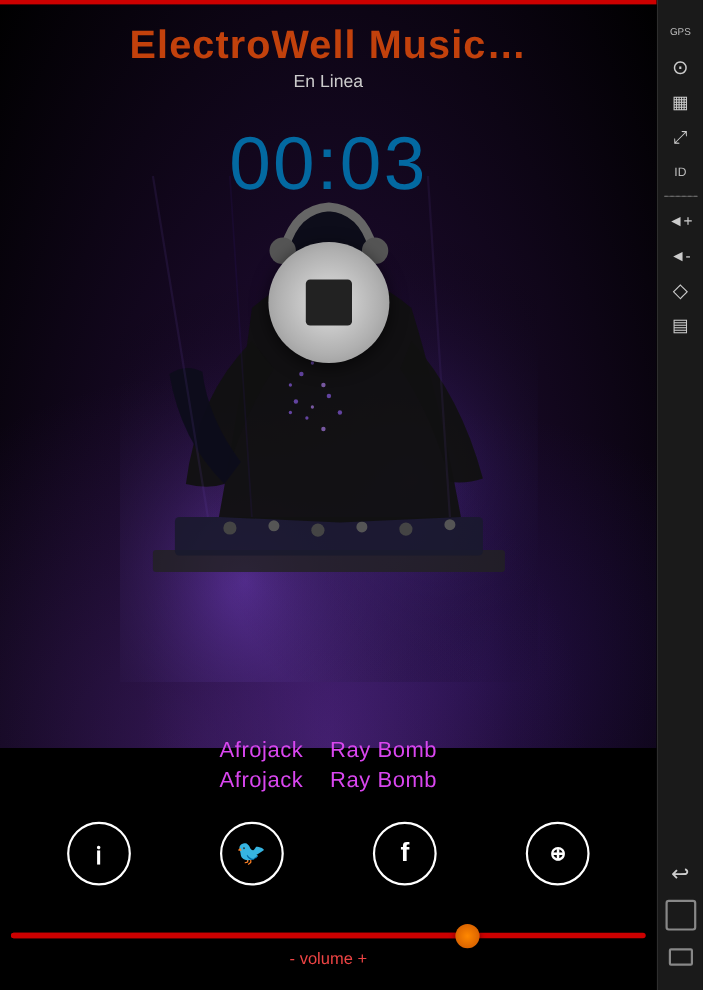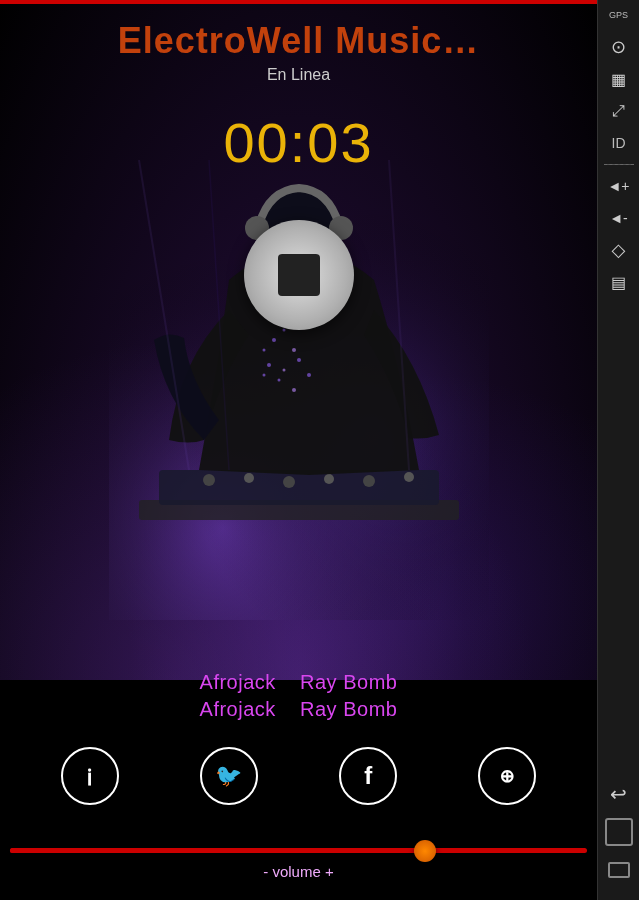--- a/index.html
+++ b/index.html
@@ -20,21 +20,21 @@
       overflow: hidden;
     }
 
     .side-bar {
       width: 42px;
       height: 900px;
       background: #1a1a1a;
       display: flex;
       flex-direction: column;
       align-items: center;
-      padding-top: 0;
+      padding-top: 14px;
       gap: 2px;
       border-left: 1px solid #333;
     }
 
     
     .top-bar {
       width: 100%;
       height: 4px;
       background: #cc0000;
       position: absolute;
@@ -103,22 +103,22 @@
     .timer {
       position: absolute;
       top: 110px;
       left: 0;
       width: 100%;
       text-align: center;
       z-index: 5;
     }
 
     .timer-text {
-      color: #eab308;
-      font-size: 56px;
+      color: #0369a1;
+      font-size: 68px;
       font-weight: 300;
       letter-spacing: 2px;
     }
 
     
     .stop-btn-wrapper {
       position: absolute;
       top: 220px;
       left: 50%;
       transform: translateX(-50%);
@@ -222,21 +222,21 @@
       transform: translate(-50%, -50%);
       width: 22px;
       height: 22px;
       border-radius: 50%;
       background: radial-gradient(circle, #ff8800 0%, #cc5500 100%);
       box-shadow: 0 2px 6px rgba(0,0,0,0.5);
     }
 
     .volume-label {
       text-align: center;
-      color: #f0abfc;
+      color: #ef4444;
       font-size: 15px;
       margin-top: 10px;
     }
 
     
     .side-icon {
       width: 36px;
       height: 30px;
       display: flex;
       align-items: center;
@@ -391,21 +391,21 @@
     </div>
     <div class="volume-label">- volume +</div>
   </div>
 </div>
 
 <div class="side-bar">
   <div class="side-icon" style="font-size:9px; color:#bbb;">GPS</div>
   <div class="side-icon" style="font-size:18px;">⊙</div>
   <div class="side-icon" style="font-size:16px;">▦</div>
   <div class="side-icon" style="font-size:16px;">⤢</div>
-  <div class="side-icon" style="font-size:14px; color:#bbb;">ID</div>
+  <div class="side-icon" style="font-size:11px; color:#bbb;">ID</div>
 
   <hr class="side-divider">
 
   <div class="side-icon" style="font-size:14px;">◄+</div>
   <div class="side-icon" style="font-size:14px;">◄-</div>
   <div class="side-icon" style="font-size:18px;">◇</div>
   <div class="side-icon" style="font-size:16px;">▤</div>
 
   <div style="flex:1;"></div>
 

